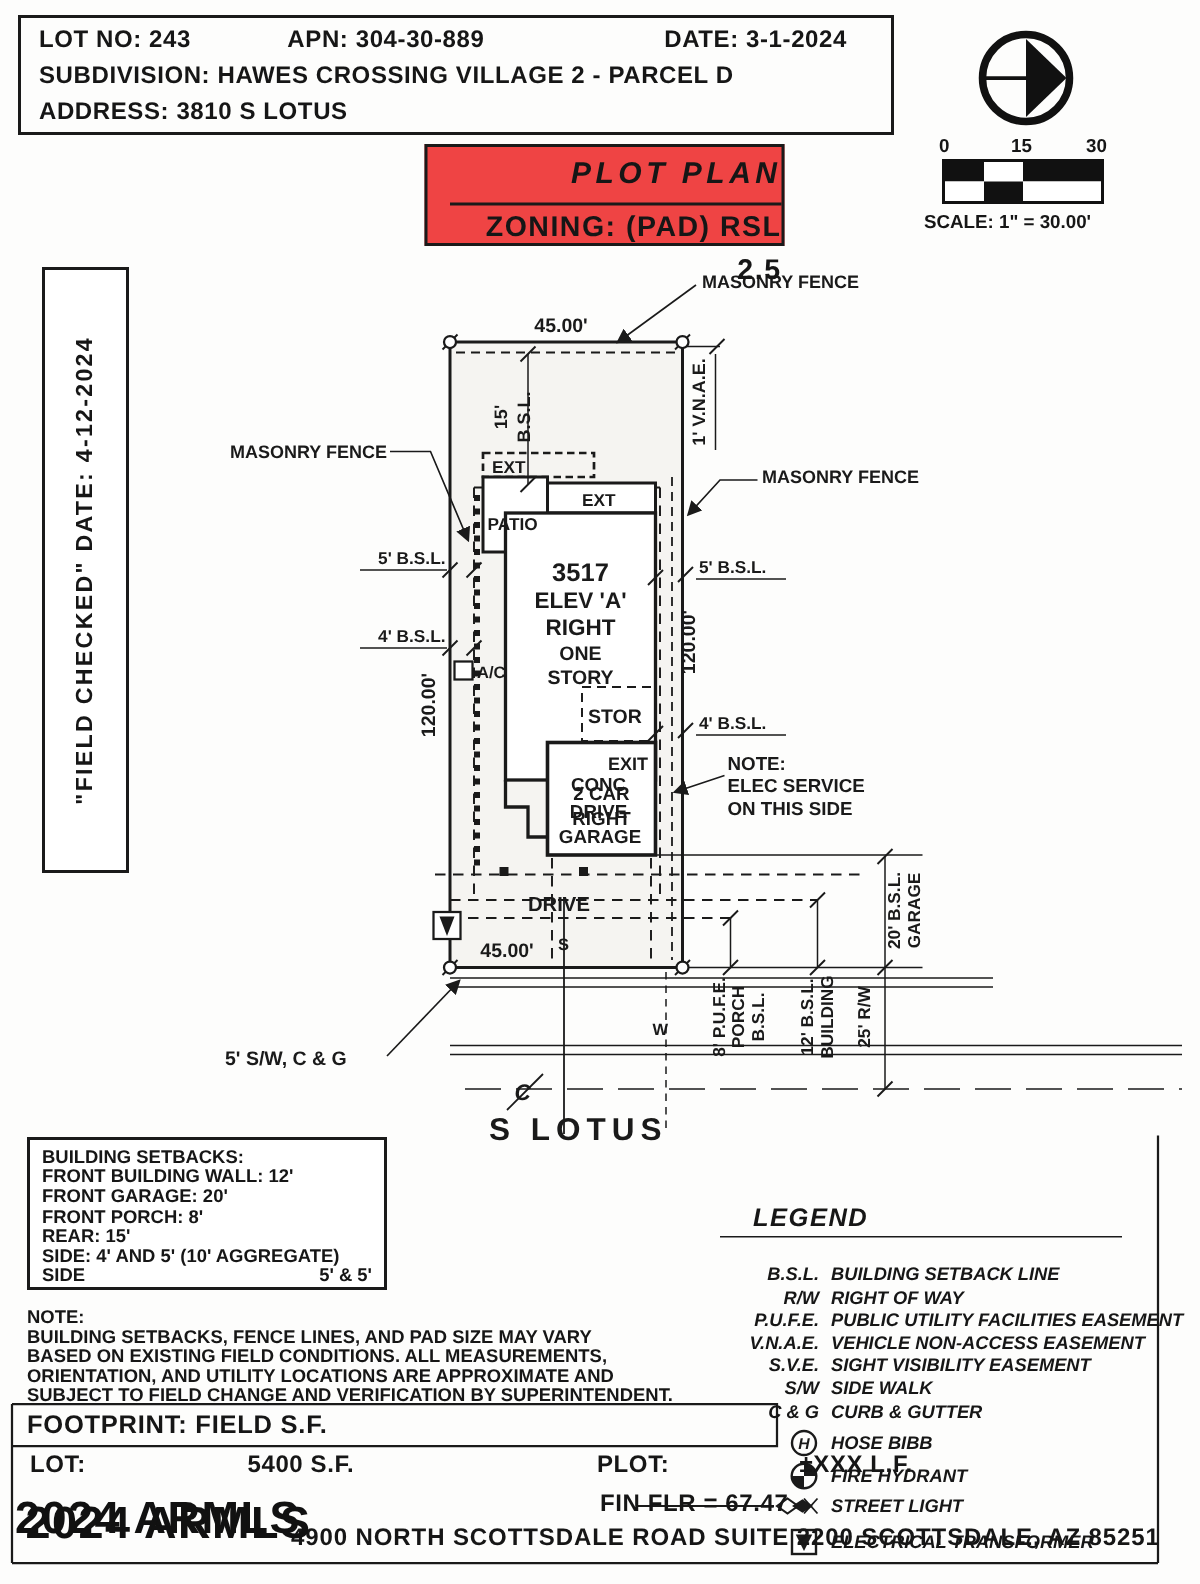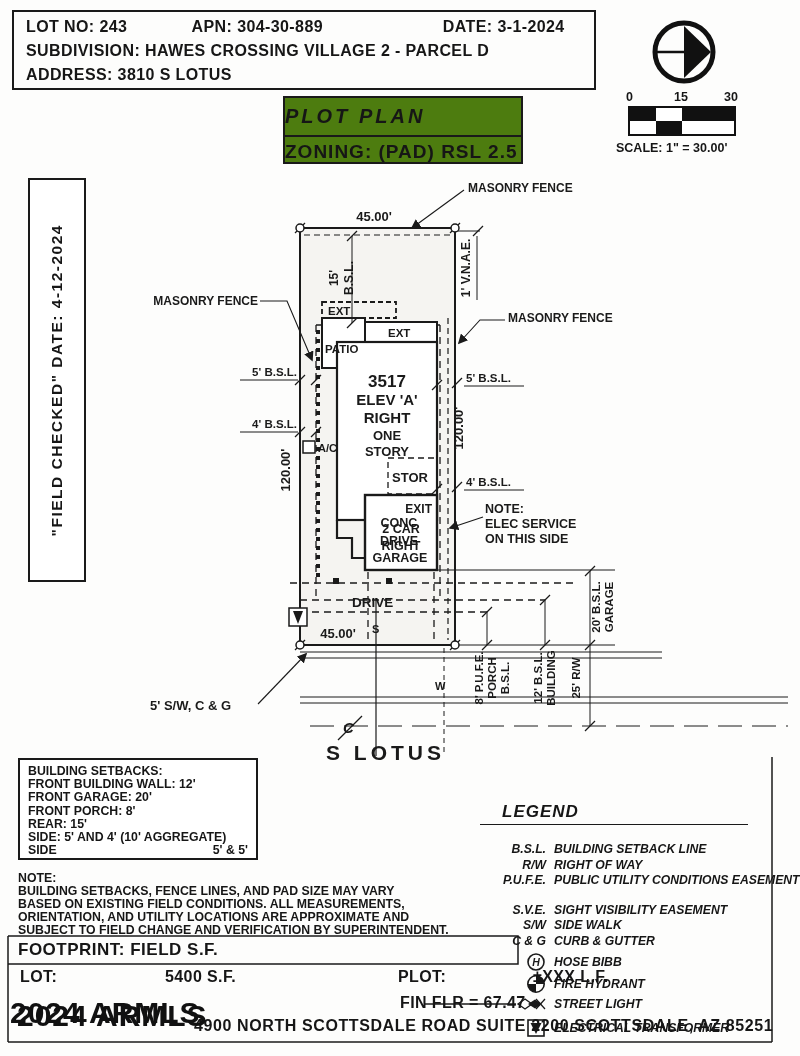--- a/index.html
+++ b/index.html
@@ -5,21 +5,21 @@
   html,body{margin:0;padding:0;}
   body{width:800px;height:1056px;position:relative;background:#fdfdfc;
        font-family:"Liberation Sans",sans-serif;color:#161616;overflow:hidden;}
   .abs{position:absolute;}
   .cad{letter-spacing:.4px;}
   #header-box{left:12px;top:10px;width:584px;height:80px;border:2px solid #1a1a1a;
               padding:6px 0 0 12px;box-sizing:border-box;font-size:16px;font-weight:bold;}
   #header-box .row{height:24px;white-space:nowrap;}
   #header-box .sp1{display:inline-block;width:183px;}
   #header-box .sp2{display:inline-block;width:235px;}
-  #title-box{left:283px;top:96px;width:240px;height:68px;border:2px solid #1a1a1a;box-sizing:border-box;text-align:left;background:#4d7c0f;}
+  #title-box{left:283px;top:96px;width:240px;height:68px;border:2px solid #1a1a1a;box-sizing:border-box;text-align:right;background:#ef4444;padding-left:15px;}
   #title-box .t1{font-size:20px;font-style:italic;font-weight:bold;letter-spacing:3px;
                  border-bottom:2px solid #1a1a1a;height:37px;line-height:37px;}
   #title-box .t2{font-size:19px;font-weight:bold;letter-spacing:1px;height:28px;line-height:29px;}
   #field-checked-box{left:28px;top:178px;width:58px;height:404px;border:2px solid #1a1a1a;
     box-sizing:border-box;display:flex;align-items:center;justify-content:center;background:#fff;}
   #field-checked-box span{writing-mode:vertical-rl;transform:rotate(180deg);
     font-size:15.5px;font-weight:bold;letter-spacing:1.5px;white-space:nowrap;}
   #scale-block{left:616px;top:90px;width:150px;font-size:12.5px;font-weight:bold;}
   #scale-ticks{position:relative;height:14px;}
   #scale-ticks span{position:absolute;top:0;}
@@ -250,21 +250,21 @@
 <div id="field-checked-box" class="abs">
   <span>"FIELD CHECKED" DATE: 4-12-2024</span>
 </div>
 
 <div id="setbacks-box" class="abs">
   <div>BUILDING SETBACKS:</div>
   <div>FRONT BUILDING WALL: 12'</div>
   <div>FRONT GARAGE: 20'</div>
   <div>FRONT PORCH: 8'</div>
   <div>REAR: 15'</div>
-  <div>SIDE: 5' AND 4' (10' AGGREGATE)</div>
+  <div>SIDE: 4' AND 5' (10' AGGREGATE)</div>
   <div class="srow">
     <span>SIDE</span>
     <span>5' &amp; 5'</span>
   </div>
 </div>
 
 <div id="note-block" class="abs">
   <div>NOTE:</div>
   <div>BUILDING SETBACKS, FENCE LINES, AND PAD SIZE MAY VARY</div>
   <div>BASED ON EXISTING FIELD CONDITIONS.  ALL MEASUREMENTS,</div>
@@ -279,21 +279,25 @@
   <div class="lg-row" style="top:40px">
     <span class="lg-abbr">B.S.L.</span>
     <span class="lg-desc">BUILDING SETBACK LINE</span>
     </div>
   <div class="lg-row" style="top:56px">
     <span class="lg-abbr">R/W</span>
     <span class="lg-desc">RIGHT OF WAY</span>
     </div>
   <div class="lg-row" style="top:71px">
     <span class="lg-abbr">P.U.F.E.</span>
-    <span class="lg-desc">PUBLIC UTILITY CONDITIONS EASEMENT</span>
+    <span class="lg-desc">PUBLIC UTILITY FACILITIES EASEMENT</span>
+    </div>
+  <div class="lg-row" style="top:86px">
+    <span class="lg-abbr">V.N.A.E.</span>
+    <span class="lg-desc">VEHICLE NON-ACCESS EASEMENT</span>
     </div>
   <div class="lg-row" style="top:101px">
     <span class="lg-abbr">S.V.E.</span>
     <span class="lg-desc">SIGHT VISIBILITY EASEMENT</span>
     </div>
   <div class="lg-row" style="top:116px">
     <span class="lg-abbr">S/W</span>
     <span class="lg-desc">SIDE WALK</span>
     </div>
   <div class="lg-row" style="top:132px">

